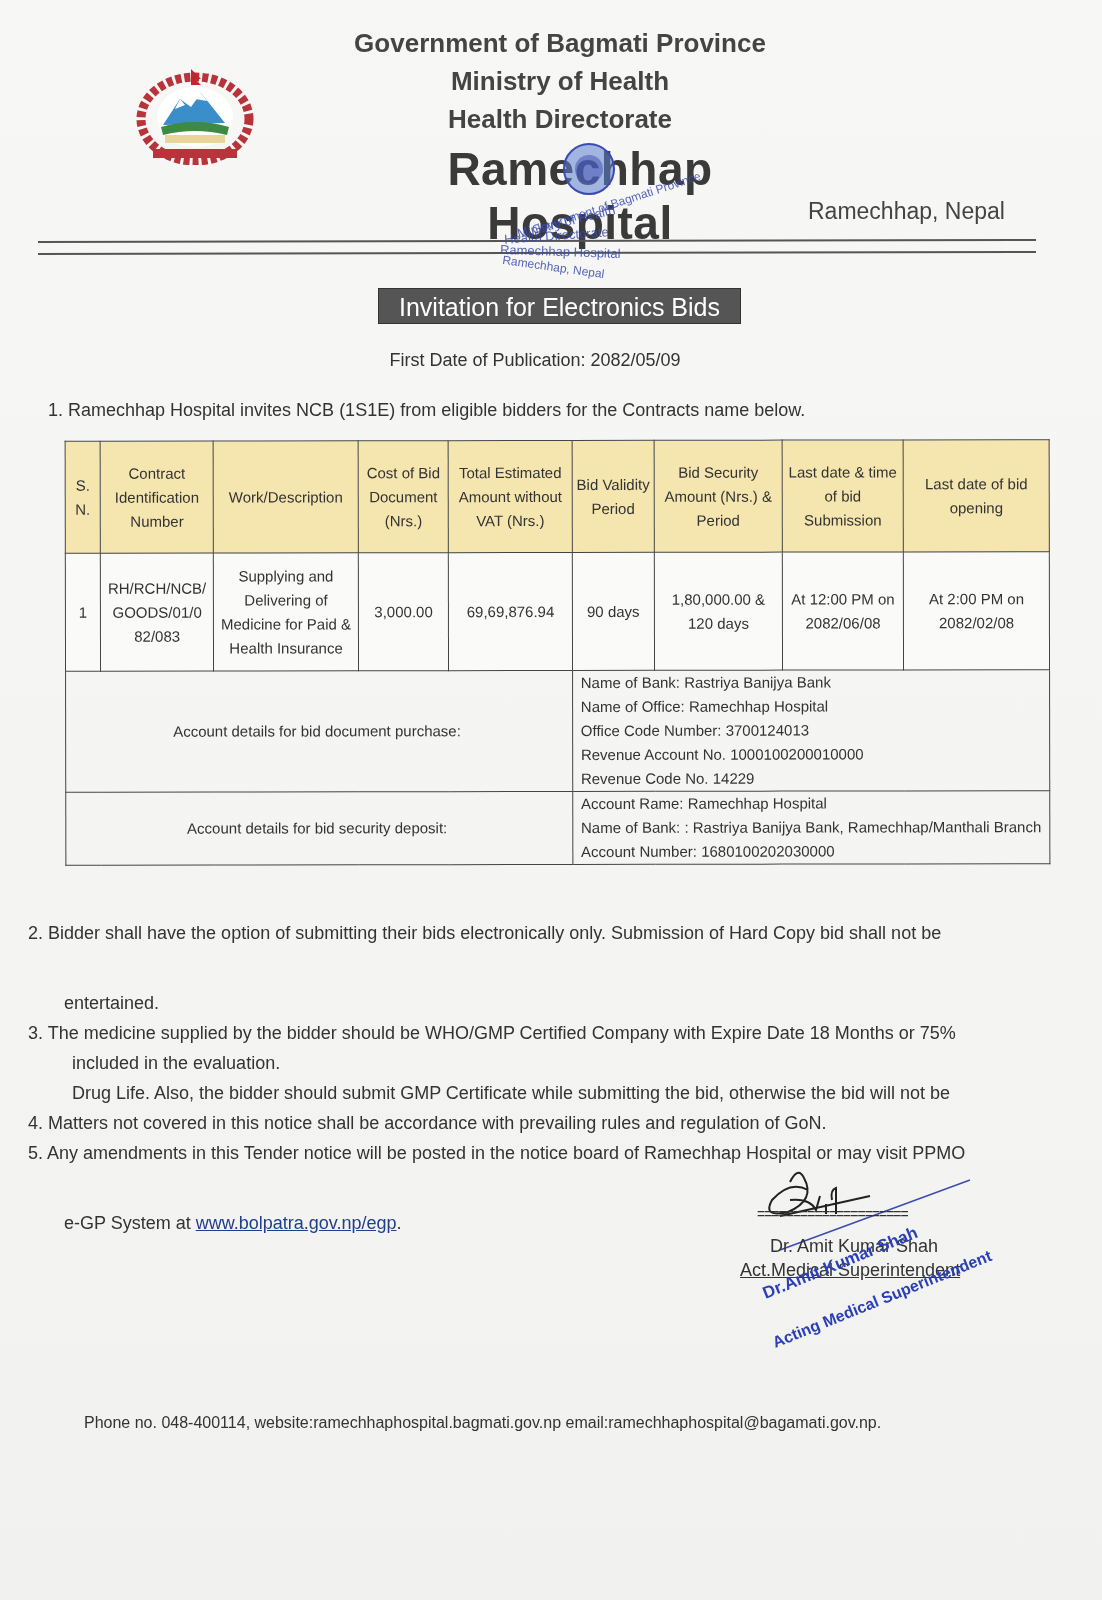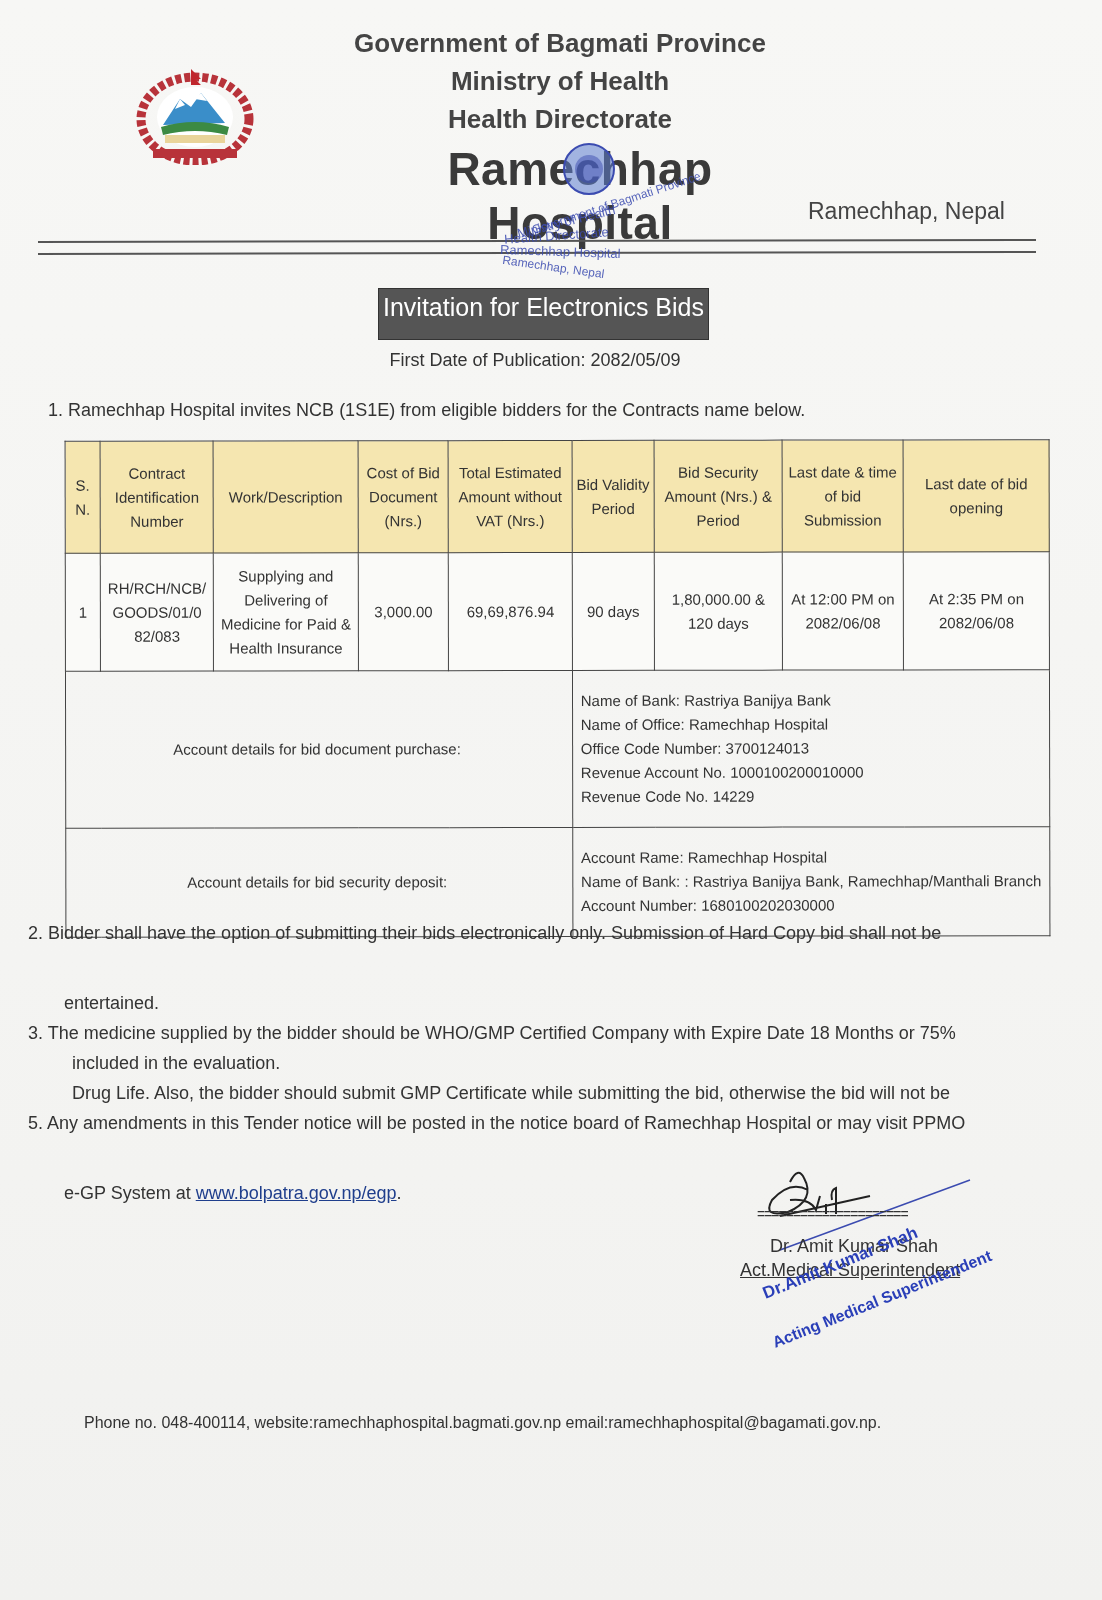--- a/index.html
+++ b/index.html
@@ -14,31 +14,31 @@
   .ministry { top: 66px; font-size: 26px; left: 330px; width: 460px; }
   .directorate { top: 104px; font-size: 26px; left: 330px; width: 460px; }
   .hospital { top: 142px; font-size: 46px; left: 360px; width: 440px; color: #3a3a3a; letter-spacing: 0.5px; }
   .location { position: absolute; top: 198px; left: 808px; font-size: 23px; color: #444; }
   .rule1 { position: absolute; left: 38px; top: 240px; width: 998px; height: 2px; background: #555; transform: rotate(-0.12deg); }
   .rule2 { position: absolute; left: 38px; top: 252px; width: 998px; height: 2px; background: #555; transform: rotate(-0.12deg); }
 
   .stamp { position: absolute; left: 498px; top: 140px; width: 170px; height: 140px; pointer-events: none; }
   .stamp-text { position: absolute; color: #3b4bb0; font-size: 12px; white-space: nowrap; opacity: 0.85; }
 
-  .title-box { position: absolute; left: 378px; top: 288px; background: #555; color: #fff; font-size: 25px; padding: 0 4px; height: 52px; line-height: 36px; border: 1px solid #333; }
+  .title-box { position: absolute; left: 378px; top: 288px; background: #555; color: #fff; font-size: 25px; padding: 0 20px; height: 36px; line-height: 36px; border: 1px solid #333; }
   .pubdate { position: absolute; left: 0; width: 1060px; top: 350px; text-align: center; font-size: 18px; color: #333; padding-left: 10px; }
   .intro { position: absolute; left: 48px; top: 400px; font-size: 18px; color: #333; }
 
   
   table.bids { position: absolute; left: 65px; top: 440px; width: 985px; border-collapse: collapse; font-size: 15px; color: #333; transform: rotate(-0.1deg); }
   table.bids td, table.bids th { border: 1.5px solid #444; text-align: center; vertical-align: middle; font-weight: normal; line-height: 24px; padding: 4px 4px; }
   table.bids thead th { background: #f5e6b0; height: 112px; }
   table.bids tbody tr.row1 td { height: 118px; background: #fafaf8; }
   .acct-label { text-align: right; padding-right: 8px !important; margin-left: 28px; }
-  .acct-lines { text-align: left !important; padding: 18px 8px !important; line-height: 24px; }
+  .acct-lines { text-align: left !important; padding: 0 8px !important; line-height: 24px; }
   .acct-lines div { white-space: nowrap; }
 
   
   .notes { position: absolute; left: 28px; top: 918px; width: 1040px; font-size: 18px; color: #333; line-height: 30px; font-family: "Liberation Sans Narrow", "Liberation Sans", sans-serif; }
   .note { position: relative; }
   .cont { display: block; }
   .indent1 { padding-left: 36px; margin-top: 40px; }
   .indent2 { padding-left: 44px; }
   .link { color: #1f3e8c; text-decoration: underline; }
 
@@ -122,21 +122,21 @@
     <tbody>
       <tr class="row1">
         <td>1</td>
         <td>RH/RCH/NCB/ GOODS/01/0 82/083</td>
         <td>Supplying and Delivering of Medicine for Paid &amp; Health Insurance</td>
         <td>3,000.00</td>
         <td>69,69,876.94</td>
         <td>90 days</td>
         <td>1,80,000.00 &amp; 120 days</td>
         <td>At 12:00 PM on 2082/06/08</td>
-        <td>At 2:35 PM on 2082/06/08</td>
+        <td>At 2:00 PM on 2082/02/08</td>
       </tr>
       <tr>
         <td colspan="5" class="acct-label">Account details for bid document purchase:</td>
         <td colspan="4" class="acct-lines">
           <div>Name of Bank: Rastriya Banijya Bank</div>
           <div>Name of Office: Ramechhap Hospital</div>
           <div>Office Code Number: 3700124013</div>
           <div>Revenue Account No. 1000100200010000</div>
           <div>Revenue Code No. 14229</div>
         </td>
@@ -156,20 +156,23 @@
     <div class="note">
       <span class="cont">2. Bidder shall have the option of submitting their bids electronically only. Submission of Hard Copy bid shall not be</span>
       <span class="cont indent1">entertained.</span>
     </div>
     <div class="note">
       <span class="cont">3. The medicine supplied by the bidder should be WHO/GMP Certified Company with Expire Date 18 Months or 75%</span>
       <span class="cont indent2">included in the evaluation.</span>
       <span class="cont indent2">Drug Life. Also, the bidder should submit GMP Certificate while submitting the bid, otherwise the bid will not be</span>
     </div>
     <div class="note">
+      <span class="cont">4. Matters not covered in this notice shall be accordance with prevailing rules and regulation of GoN.</span>
+    </div>
+    <div class="note">
       <span class="cont">5. Any amendments in this Tender notice will be posted in the notice board of Ramechhap Hospital or may visit PPMO</span>
       <span class="cont indent1"><span>e-GP System at </span><a class="link">www.bolpatra.gov.np/egp</a><span>.</span></span>
     </div>
   </div>
 
   <svg class="sig" viewBox="0 0 240 180">
     <path d="M48 30 Q30 20 12 40 Q2 58 28 52 Q56 40 44 18 Q38 6 30 22 M30 40 Q50 38 56 50 L60 36 M66 44 L66 54 M72 40 Q70 30 76 28 L76 54 M20 56 L110 36" fill="none" stroke="#222" stroke-width="2"></path>
     <path d="M20 90 L210 20" fill="none" stroke="#3b4bb0" stroke-width="1.5"></path>
   </svg>
   <div class="sig-dashes">=====================</div>

